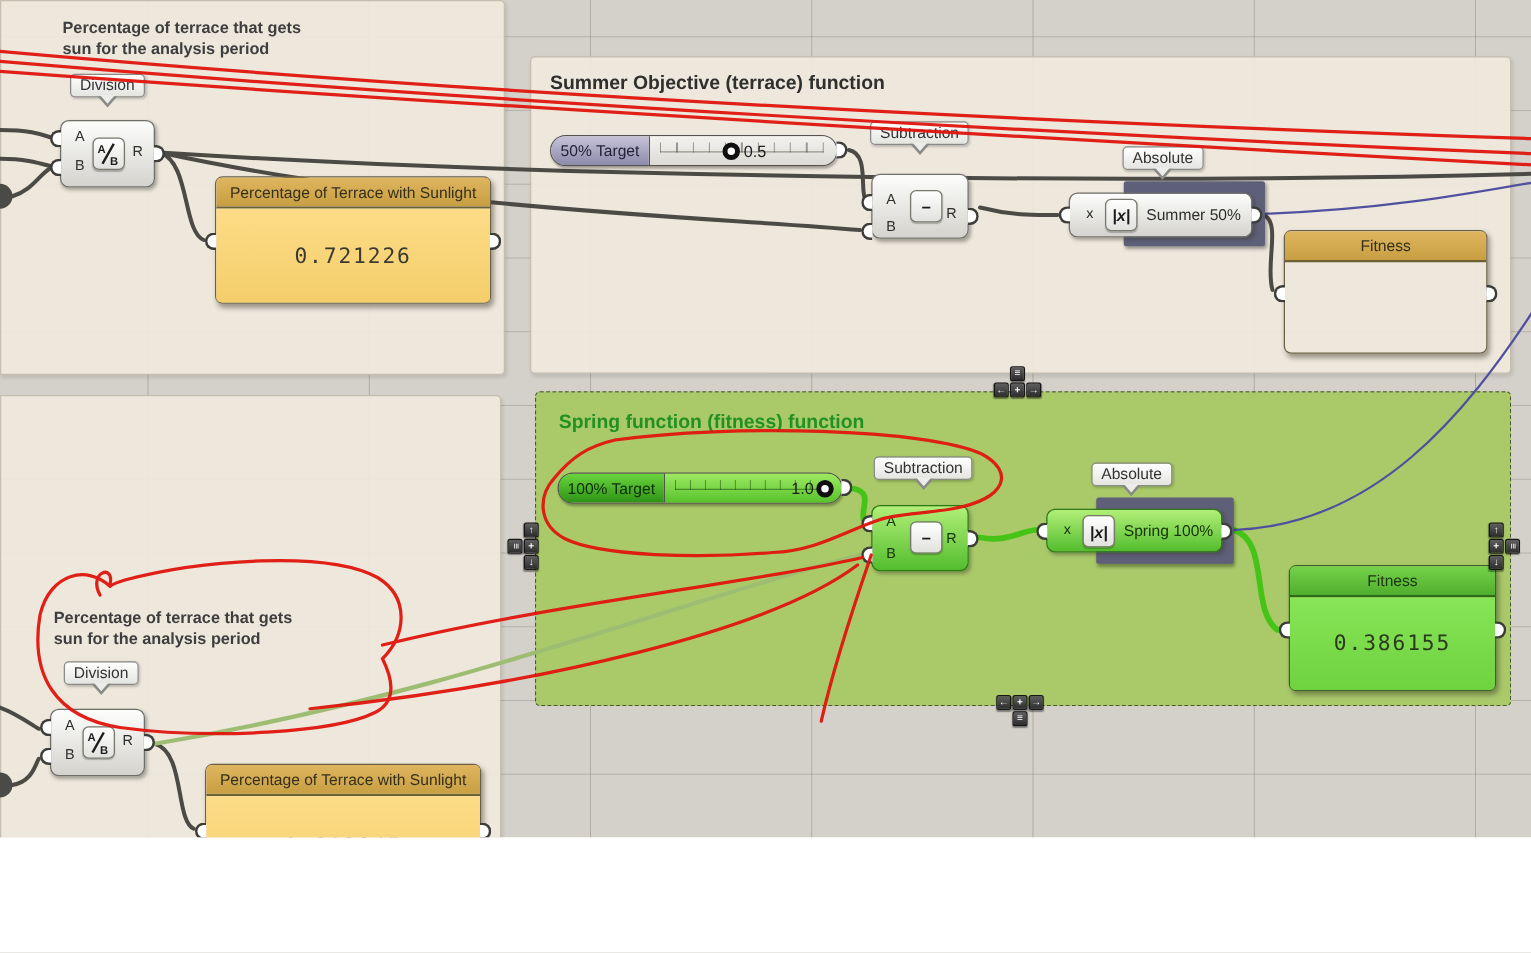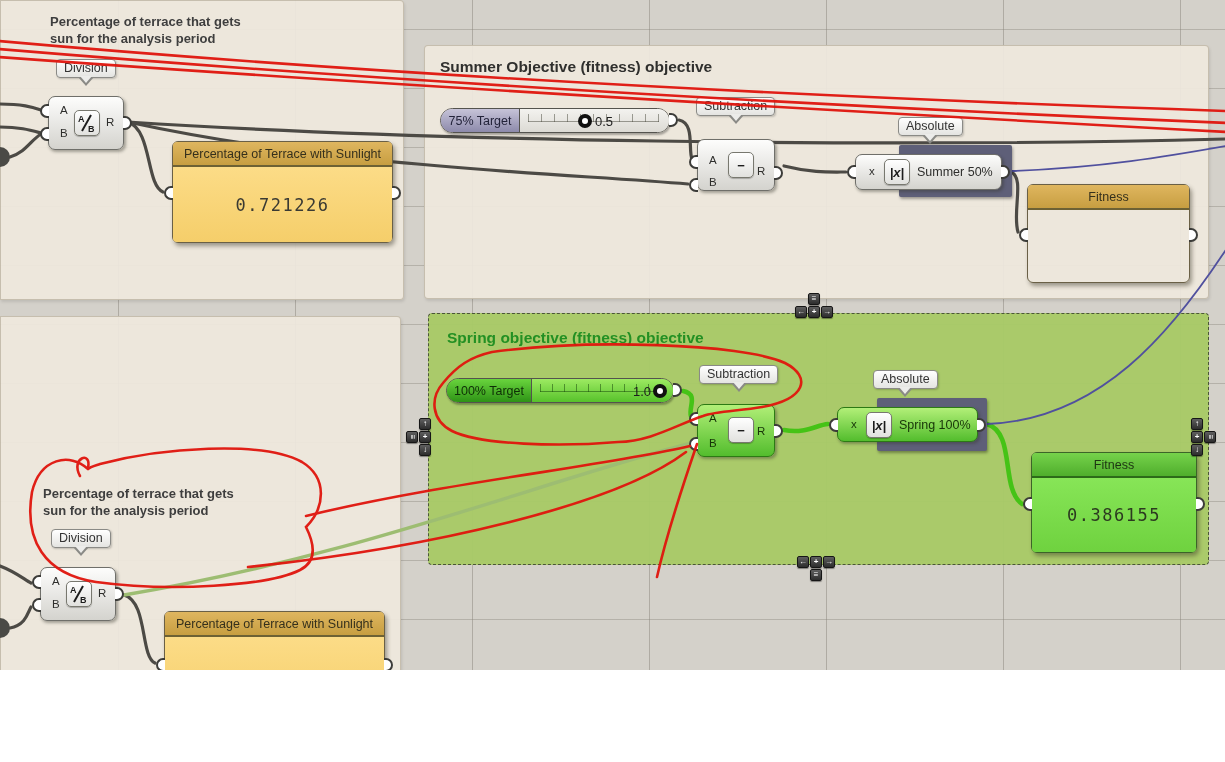--- a/index.html
+++ b/index.html
@@ -127,24 +127,24 @@
     <div class="bump r" style="top:19px;"></div>
   </div>
 
   <div class="panel yellow" style="left:172px;top:141px;width:221px;height:102px;">
     <div class="phead">Percentage of Terrace with Sunlight</div>
     <div class="pbody">0.721226</div>
     <div class="bump l" style="top:44px;"></div>
     <div class="bump r" style="top:44px;"></div>
   </div>
 
-  <div class="gtitle" style="left:440px;top:58px;color:#2f2f2d;">Summer Objective (fitness) objective</div>
+  <div class="gtitle" style="left:440px;top:58px;color:#2f2f2d;">Summer Objective (terrace) function</div>
 
   <div class="slider lav" style="left:440px;top:108px;width:230px;">
-    <div class="slabel" style="width:78px;">75% Target</div>
+    <div class="slabel" style="width:78px;">50% Target</div>
     <div class="strack" style="left:79px;">
       <div class="ruler"></div>
     </div>
     <div class="knob" style="left:144px;"></div>
     <span class="sval" style="left:154px;">0.5</span>
     <div class="bump r" style="top:4px;"></div>
   </div>
 
   <div class="tip" style="left:696px;top:97px;">Subtraction</div>
   <div class="comp gray" style="left:697px;top:139px;width:78px;height:52px;">
@@ -170,21 +170,21 @@
     <div class="bump l" style="top:10px;"></div>
     <div class="bump r" style="top:10px;"></div>
   </div>
 
   <div class="panel yellow" style="left:1027px;top:184px;width:163px;height:99px;">
     <div class="phead">Fitness</div>
     <div class="bump l" style="top:43px;"></div>
     <div class="bump r" style="top:43px;"></div>
   </div>
 
-  <div class="gtitle" style="left:447px;top:329px;color:#239023;">Spring objective (fitness) objective</div>
+  <div class="gtitle" style="left:447px;top:329px;color:#239023;">Spring function (fitness) function</div>
 
   <div class="slider grn" style="left:446px;top:378px;width:228px;">
     <div class="slabel" style="width:84px;">100% Target</div>
     <div class="strack" style="left:85px;">
       <div class="ruler" style="background:repeating-linear-gradient(to right,rgba(30,80,15,.55) 0 1px,transparent 1px 12px);border-bottom:1px solid rgba(30,80,15,.55);"></div>
     </div>
     <div class="knob" style="left:213px;"></div>
     <span class="sval" style="left:186px;">1.0</span>
     <div class="bump r" style="top:4px;"></div>
   </div>

